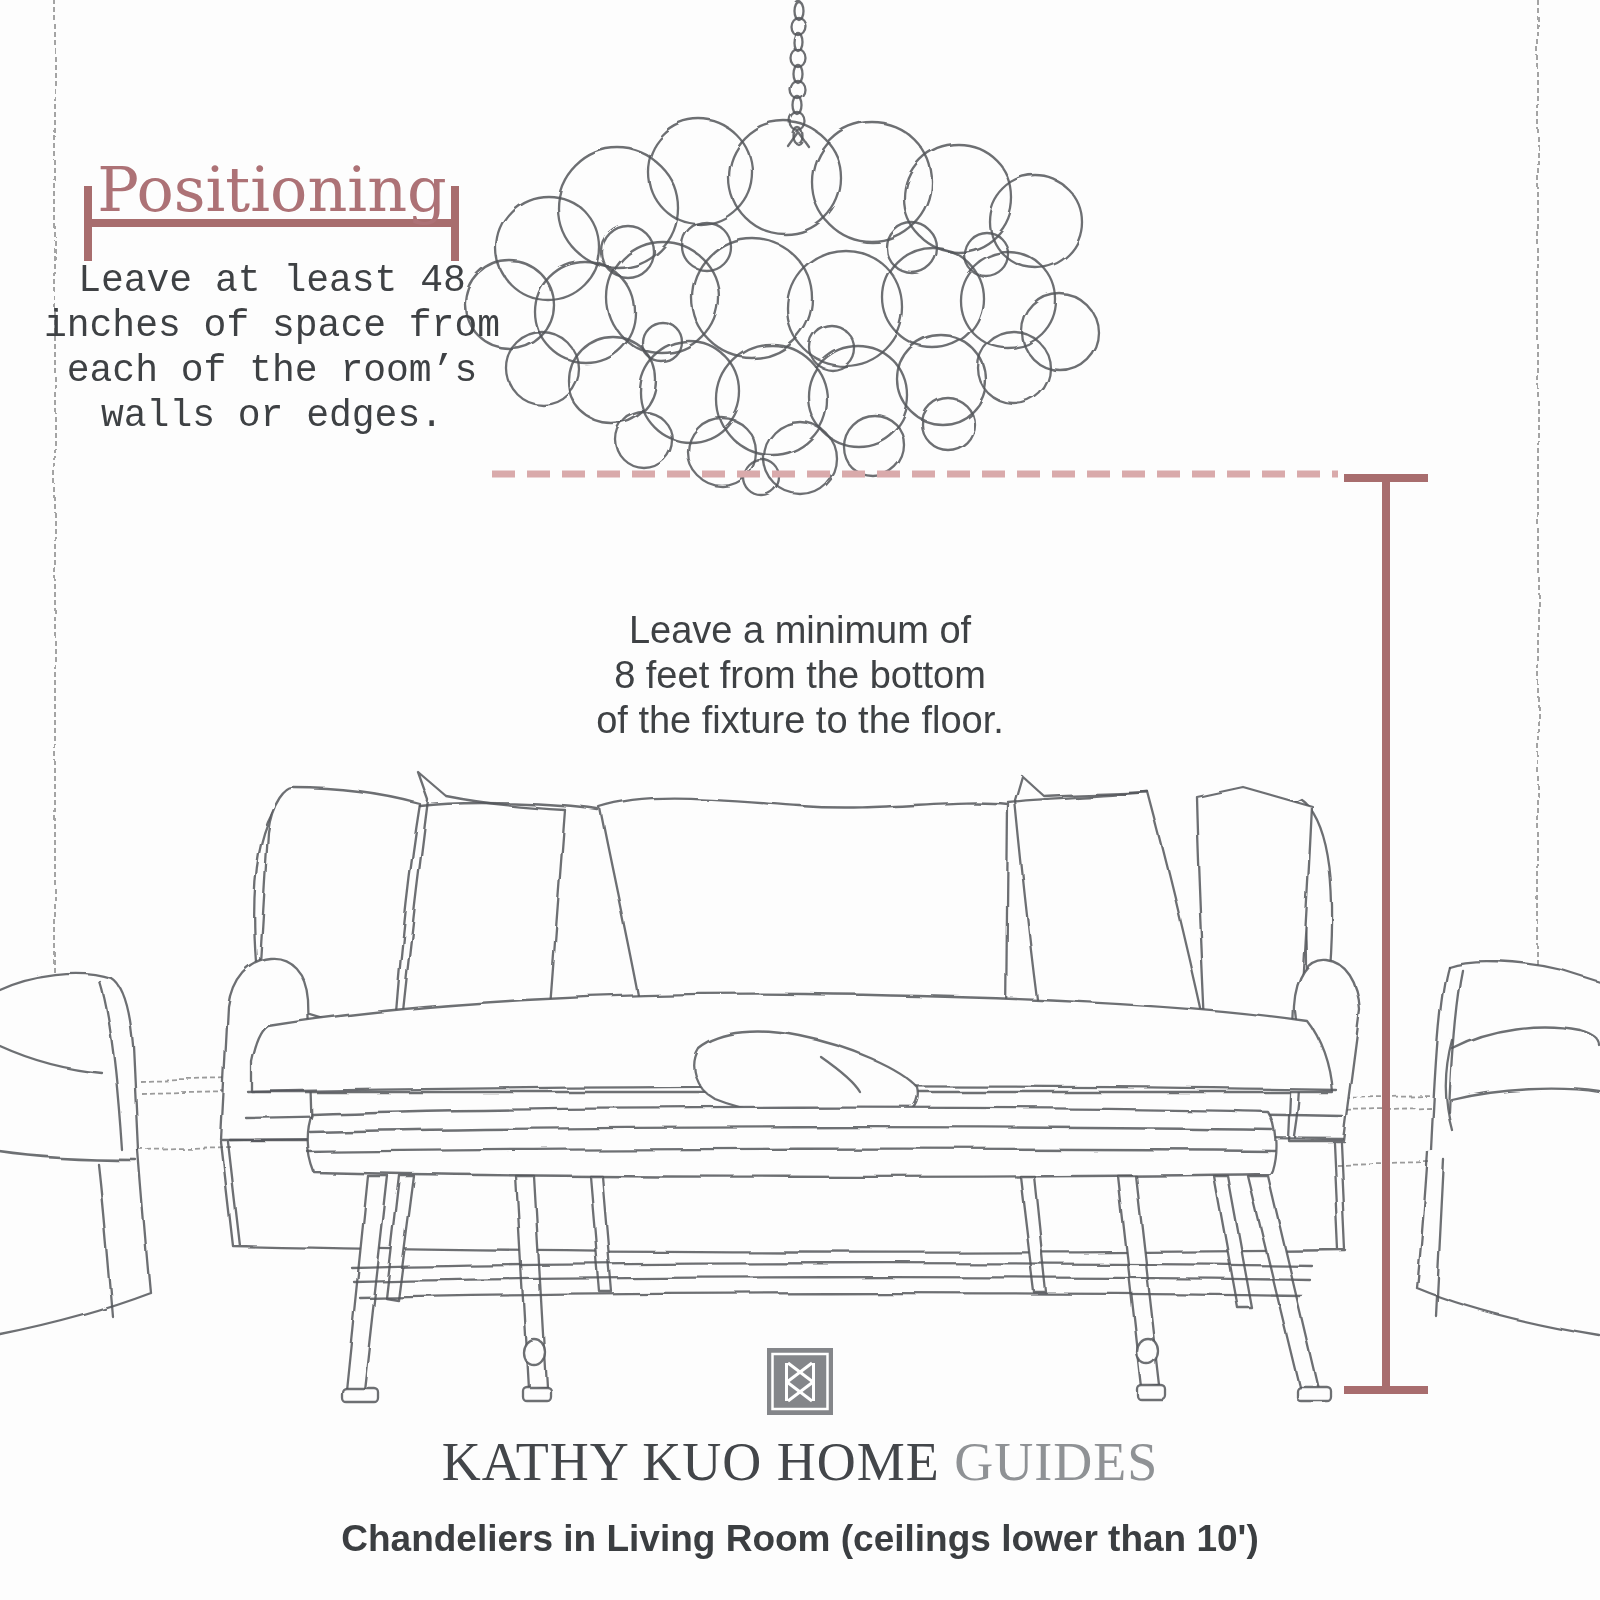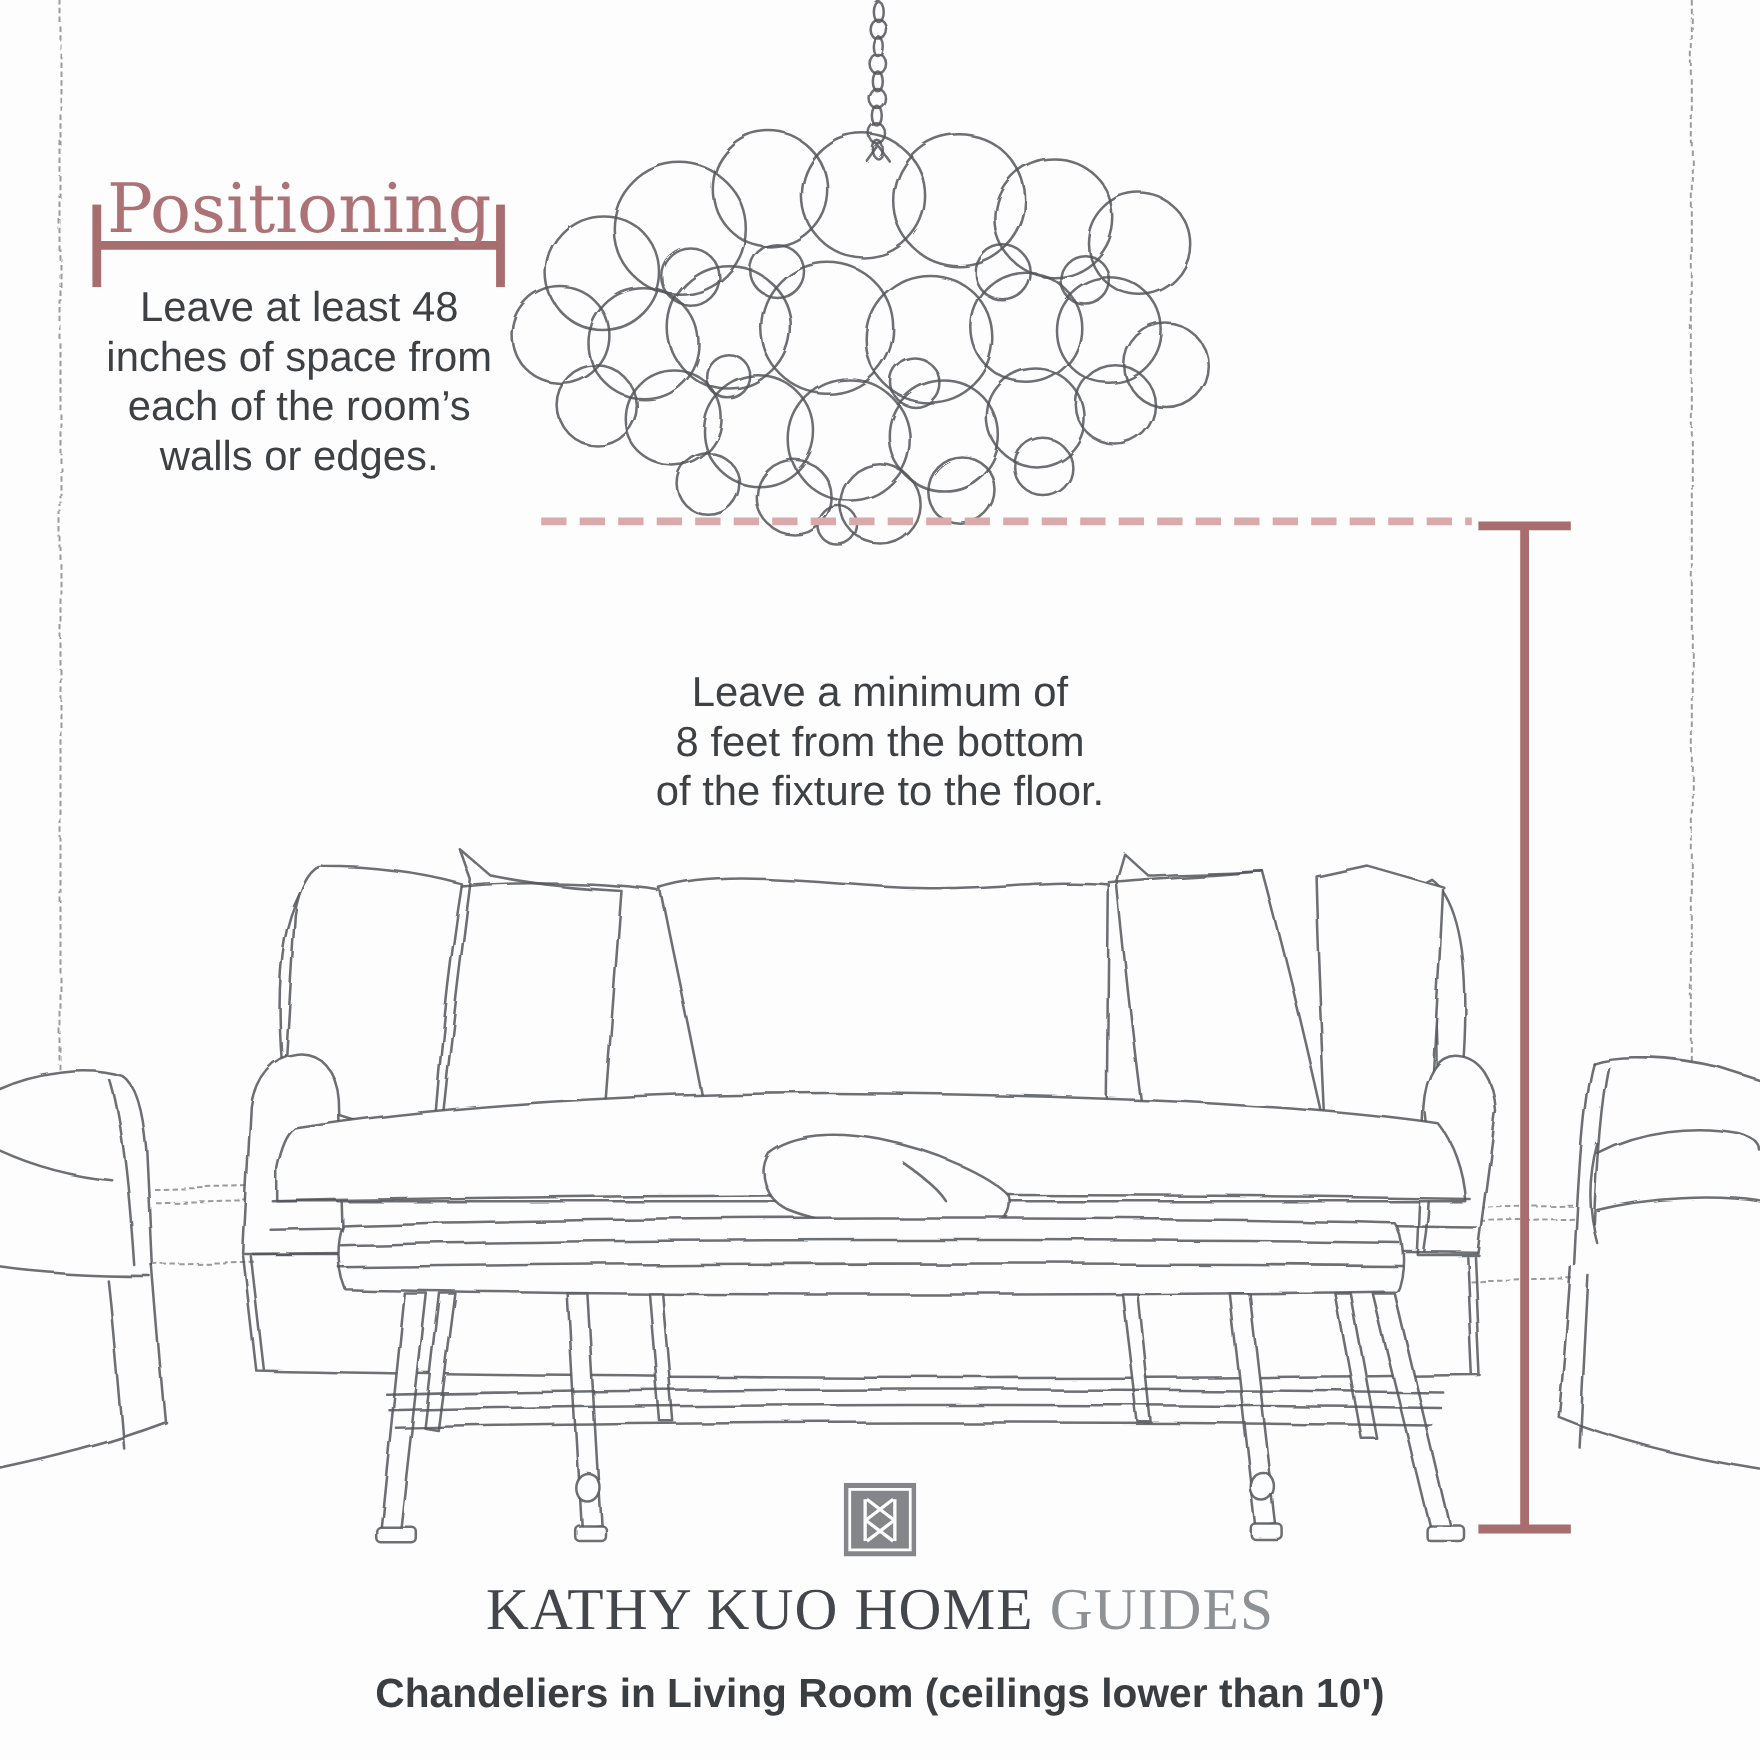--- a/index.html
+++ b/index.html
@@ -12,21 +12,21 @@
     position:absolute;text-align:center;color:#ad7276;
     font-family:"DejaVu Serif","Liberation Serif",serif;
     font-weight:400;
   }
   .positioning-title{left:52px;top:118px;width:440px;font-size:62px;line-height:1.15;margin-top:36px;}
   .clearance-title{left:500px;top:528px;width:600px;font-size:57px;line-height:1.15;}
   .annot-body{
     position:absolute;text-align:center;color:#3e4144;
     font-size:38px;line-height:45px;white-space:pre-line;font-weight:400;
   }
-  .positioning-desc{left:42px;top:258px;width:460px;}
+  .positioning-desc{left:42px;top:258px;width:460px;font-family:Liberation Mono, monospace;}
   .clearance-desc{left:450px;top:608px;width:700px;}
   .footer{position:absolute;left:0;top:1348px;width:1600px;text-align:center;}
   .logo{display:inline-block;width:66px;height:67px;}
   .brand{
     margin-top:16px;font-family:Liberation Serif, serif;
     font-size:54px;line-height:1.0;color:#43464a;letter-spacing:1px;white-space:nowrap;
   }
   .brand .muted{color:#8f9295;}
   .subtitle{
     margin-top:28px;font-size:37px;line-height:1.2;font-weight:700;color:#3b3e41;letter-spacing:0px;

